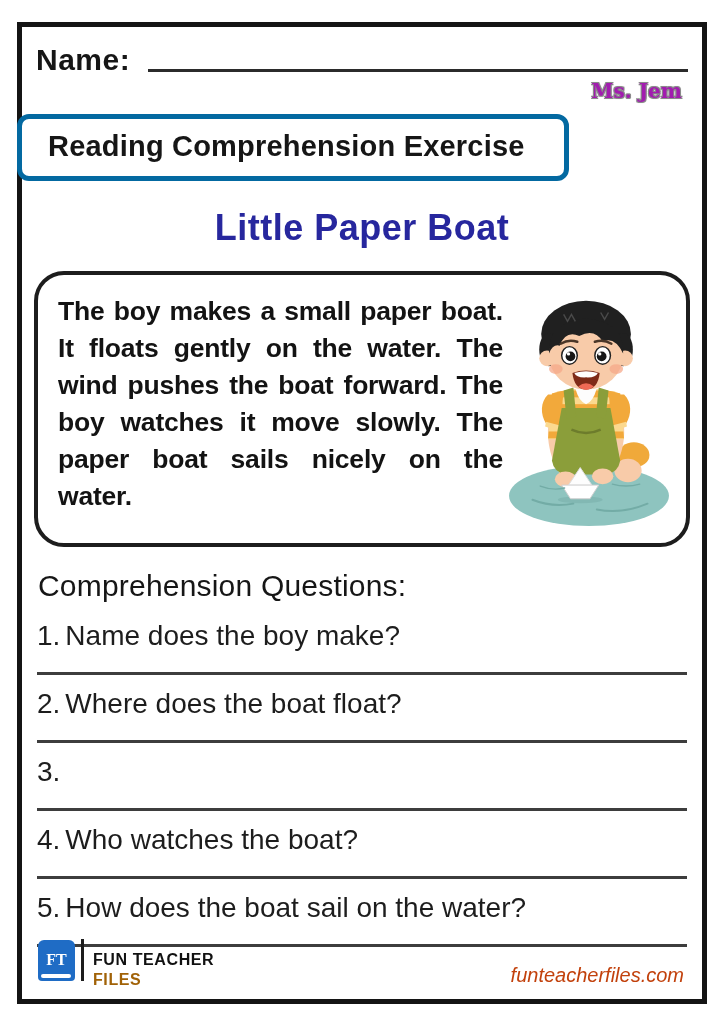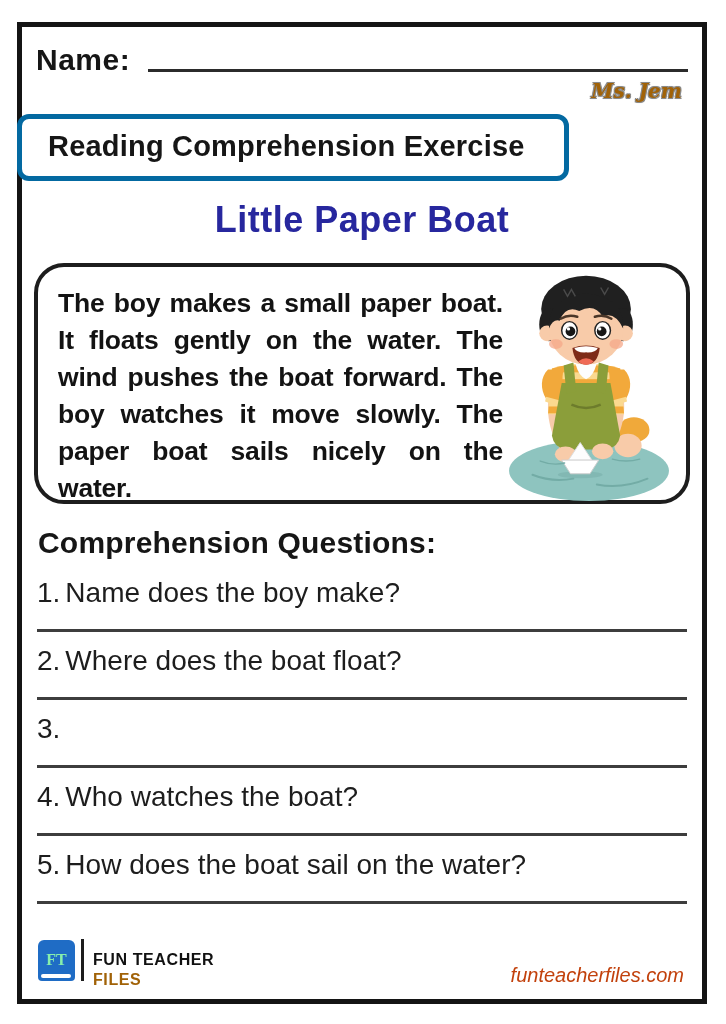--- a/index.html
+++ b/index.html
@@ -10,63 +10,63 @@
     border:5px solid #141414;background:#ffffff;box-sizing:border-box;
   }
 
   
   .name-row{display:flex;align-items:flex-end;margin:16px 14px 0 14px;gap:18px;}
   .name-label{font-size:30px;font-weight:bold;letter-spacing:.5px;}
   .name-line{flex:1;border-bottom:3px solid #2b2b2b;margin-bottom:5px;height:1px;}
 
   .signature-row{text-align:right;margin:2px 20px 0 0;height:26px;}
   .signature{
-    font-family:"DejaVu Serif",serif;font-style:italic;font-size:20px;font-weight:bold;
-    color:#a16207;
+    font-family:"DejaVu Serif",serif;font-size:20px;font-weight:bold;
+    color:#a21caf;
     text-shadow:-1px -1px 0 #8a8a8a,1px -1px 0 #8a8a8a,-1px 1px 0 #8a8a8a,1px 1px 0 #8a8a8a,0 0 2px #999;
   }
 
   
   .banner-box{
     margin-top:9px;margin-left:-5px;width:552px;box-sizing:border-box;
     border:5px solid #0369a1;border-radius:12px;background:#fff;
     padding:11px 24px 13px 26px;font-size:29px;font-weight:bold;letter-spacing:.2px;
   }
 
   
-  .story-title{margin-top:18px;text-align:center;font-size:36px;font-weight:bold;color:#27279e;letter-spacing:.5px;}
+  .story-title{margin-top:26px;text-align:center;font-size:36px;font-weight:bold;color:#27279e;letter-spacing:.5px;}
 
   
   .story-box{
-    margin:22px 12px 0 12px;height:241px;box-sizing:border-box;
+    margin:22px 12px 0 12px;height:276px;box-sizing:border-box;
     border:4px solid #1d1d1d;border-radius:30px;background:#fff;
     padding:18px 12px 14px 20px;display:flex;align-items:flex-start;
   }
   .passage{
     width:468px;font-size:26.5px;font-weight:bold;line-height:37px;
     text-align:justify;color:#131313;letter-spacing:-.2px;
   }
   .illustration-wrap{flex:1;display:flex;align-items:center;justify-content:center;height:100%;}
 
   
-  .questions-heading{margin:22px 0 0 16px;font-size:30px;font-weight:bold;letter-spacing:.2px;}
+  .questions-heading{margin:22px 0 0 16px;font-size:30px;font-weight:normal;letter-spacing:.2px;}
   .questions{margin:0 15px;}
   .q-row{display:flex;margin-top:12px;font-size:28px;color:#1d1d1d;line-height:34px;}
   .q-row.first{margin-top:16px;}
   .q-number{margin-right:5px;}
   .q-line{margin-top:18px;border-bottom:3px solid #3d3d3d;height:1px;}
 
   
   .footer{position:absolute;left:16px;right:18px;bottom:10px;display:flex;justify-content:space-between;align-items:flex-end;}
   .brand{display:flex;align-items:center;}
   .book-icon{
     width:37px;height:41px;background:#1f6cc5;border-radius:6px 6px 4px 4px;
     position:relative;display:flex;align-items:center;justify-content:center;flex:0 0 auto;
   }
-  .book-icon .monogram{color:#86efac;font-family:"Liberation Serif",serif;font-weight:bold;font-size:16px;}
+  .book-icon .monogram{color:#ffffff;font-family:"Liberation Serif",serif;font-weight:bold;font-size:16px;}
   .book-pages{position:absolute;left:3px;right:4px;bottom:3px;height:4px;background:#ffffff;border-radius:2px;}
   .brand-divider{width:3px;height:42px;background:#1c1c1c;margin:0 9px 0 6px;}
   .brand-text{display:flex;flex-direction:column;justify-content:center;gap:2px;margin-top:20px;}
   .brand-line1{font-size:16px;font-weight:800;color:#111;letter-spacing:.6px;}
   .brand-line2{font-size:16px;font-weight:800;color:#a16207;letter-spacing:.6px;}
   .website{font-size:20px;font-style:italic;color:#c2410c;padding-bottom:2px;}
 </style>
 </head>
 <body>
 

